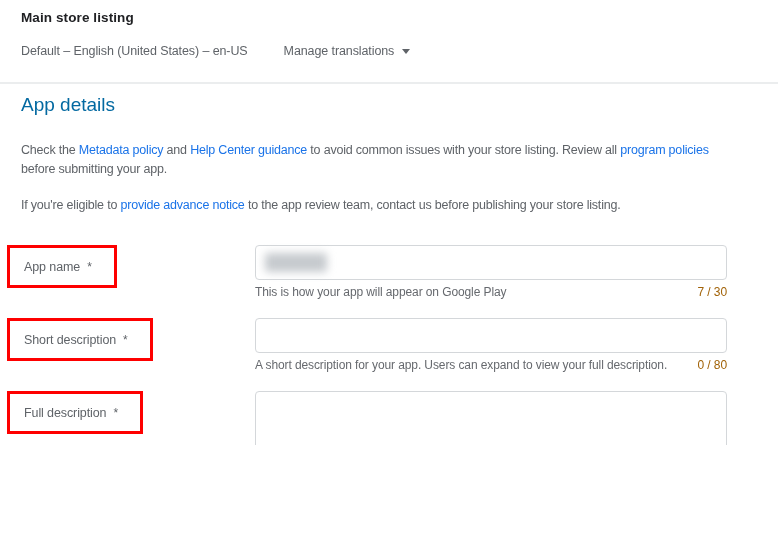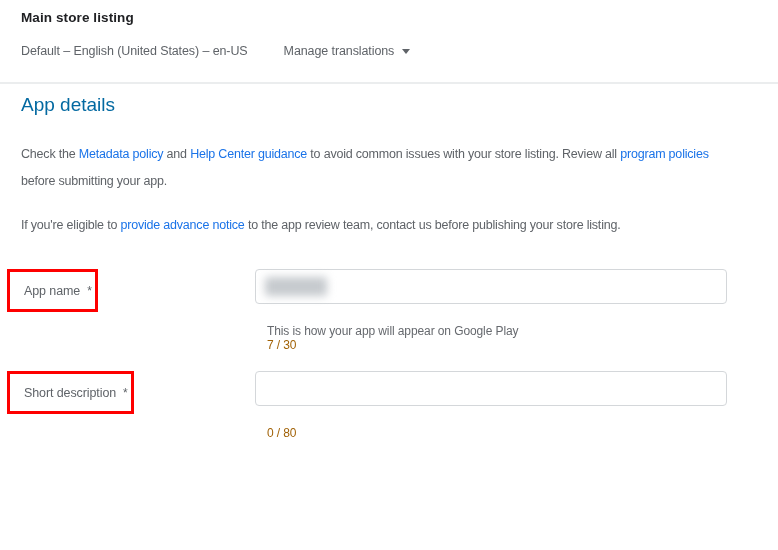--- a/index.html
+++ b/index.html
@@ -44,33 +44,33 @@
     background:#ebedee;
   }
   .section-heading {
     margin:10px 0 0 21px;
     font-size:19px; font-weight:400;
     color:#0369a1; letter-spacing:0;
   }
   .intro {
     margin:25px 0 0 21px;
     width:720px;
-    font-size:12.5px; line-height:27px;
+    font-size:12.5px; line-height:19px;
     color:#5f6368; letter-spacing:-0.2px;
   }
   .intro.second { margin-top:17px; }
   .link { color:#1a73e8; text-decoration:none; cursor:pointer; }
   .form { margin:30px 0 0 7px; }
   .form-row { display:flex; align-items:flex-start; }
   .form-row + .form-row { margin-top:19px; }
   .label-cell { width:248px; flex:0 0 248px; }
   .annotation-box {
     display:inline-block;
     border:3px solid #fe0000;
-    padding:9px 3px 10px 14px;
+    padding:9px 22px 10px 14px;
     background:transparent;
   }
   .field-label {
     font-size:12.5px; color:#5f6368; white-space:nowrap;
     letter-spacing:-0.1px;
   }
   .required-star { margin-left:7px; font-size:12px; color:#5f6368; }
   .field-cell { width:472px; flex:0 0 472px; }
   .input-wrap { position:relative; width:472px; }
   .text-input {
@@ -84,25 +84,24 @@
   }
   .redacted-value {
     position:absolute; left:10px; top:8px;
     width:62px; height:19px;
     background:#c6cace;
     border-radius:3px;
     filter:blur(4px);
     pointer-events:none;
   }
   .helper-row {
-    margin-top:20px;
+    margin-top:5px;
     display:flex; justify-content:space-between; align-items:baseline;
     font-size:12px; color:#66696e;
     letter-spacing:-0.1px;
-    flex-direction:column;
   }
   .char-counter { color:#a16207; white-space:nowrap; margin-left:12px; }
   .full-textarea {
     width:472px; height:156px;
     border:1px solid #d4d7da; border-radius:4px;
     background:#fff;
     padding:8px 12px;
     font-family:"Liberation Sans", sans-serif;
     font-size:13px; color:#202124;
     resize:both;
@@ -157,20 +156,21 @@
       <div class="label-cell">
         <div class="annotation-box">
           <span class="field-label">Short description</span><span class="required-star">*</span>
         </div>
       </div>
       <div class="field-cell">
         <div class="input-wrap">
           <input class="text-input" type="text" value="" style="">
         </div>
         <div class="helper-row">
+          <span>A short description for your app. Users can expand to view your full description.</span>
           <span class="char-counter">0 / 80</span>
         </div>
       </div>
     </div>
 
     <div class="form-row">
       <div class="label-cell">
         <div class="annotation-box">
           <span class="field-label">Full description</span><span class="required-star">*</span>
         </div>

